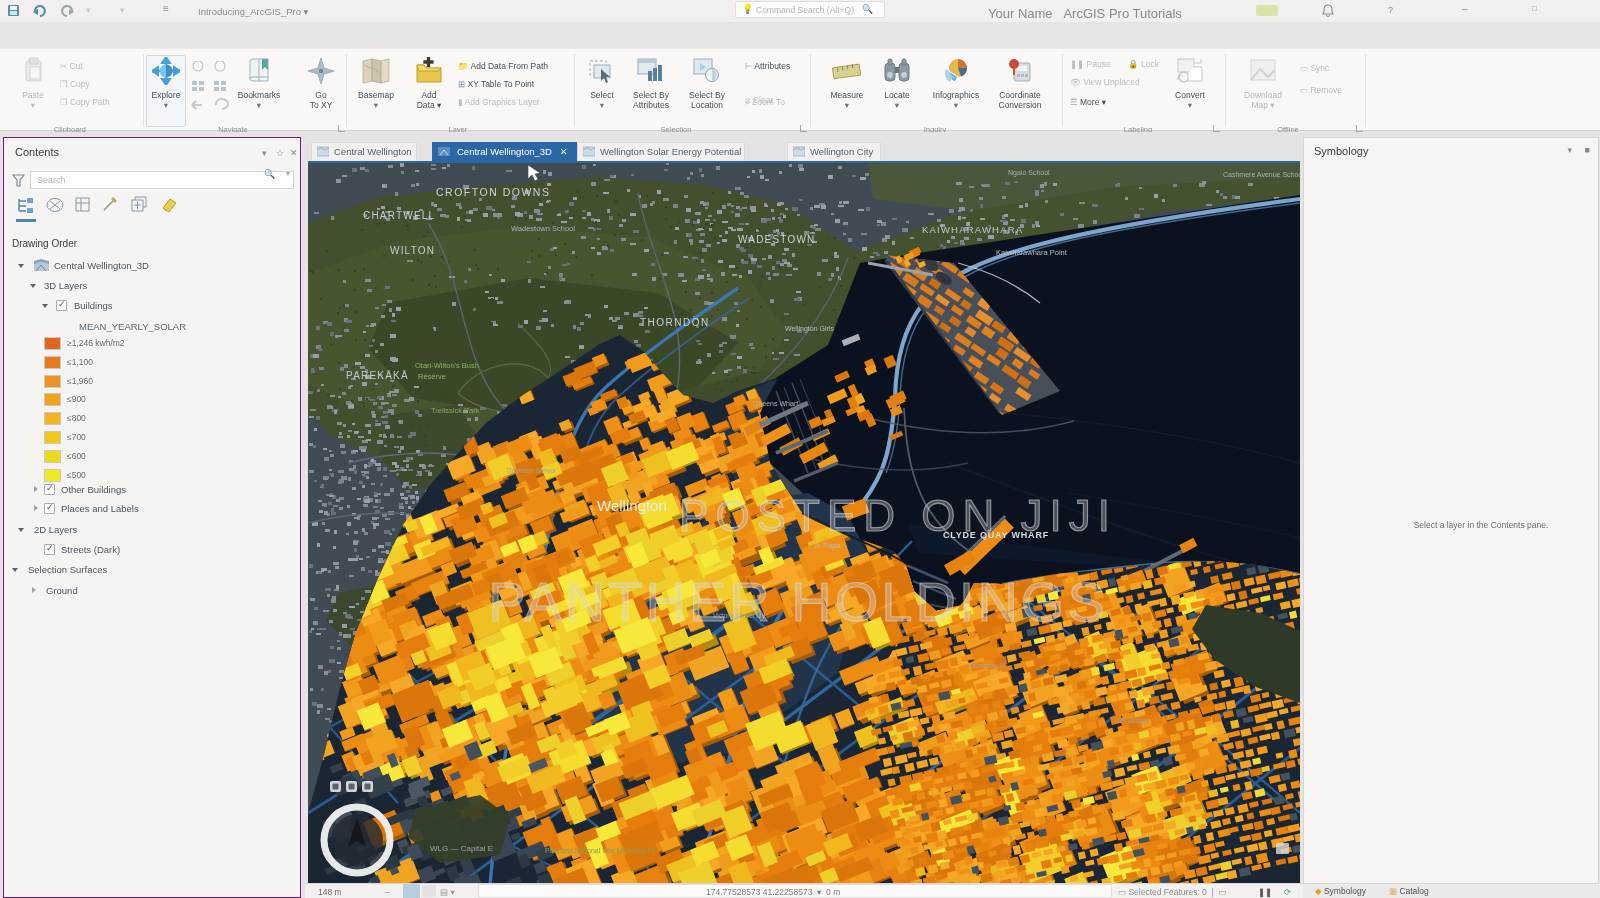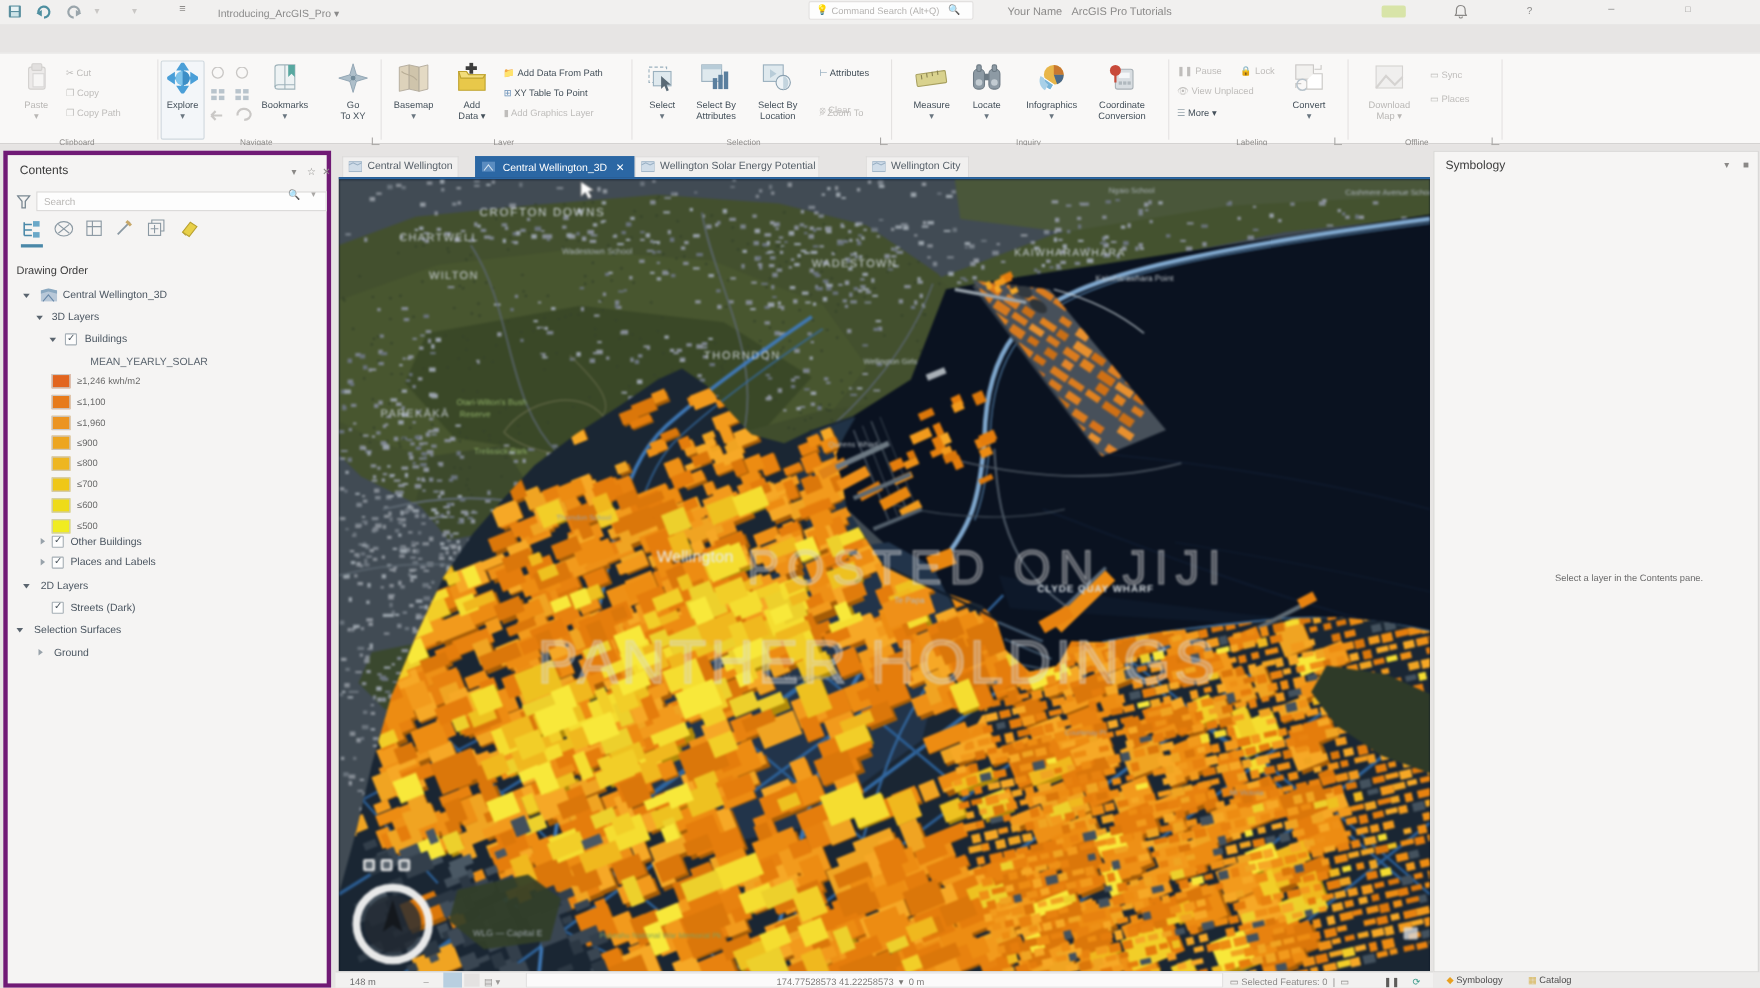--- a/index.html
+++ b/index.html
@@ -12,21 +12,21 @@
 .mtab.sel { color:#222c36; font-weight:bold; }
 #ribbon { position:absolute; left:0; top:48px; width:1600px; height:83px; background:#f9f8f7; border-top:1px solid #eceae9; border-bottom:1px solid #d5d3d2; }
 .rdiv { position:absolute; top:5px; width:1px; height:73px; background:#e4e2e1; }
 .rgl { position:absolute; top:76px; font-size:7.5px; color:#8f8d8b; text-align:center; width:90px; margin-left:-45px;}
 .rlbl { position:absolute; font-size:8.5px; color:#44505a; text-align:center; line-height:9.5px; width:70px; margin-left:-35px;}
 .rlbl.gray { color:#b9b7b5; }
 .rsm { position:absolute; font-size:8.5px; color:#44505a; white-space:nowrap;}
 .rsm.gray { color:#bfbdbb; }
 .launcher { position:absolute; top:76px; width:7px; height:7px; border-left:1px solid #a9a7a5; border-bottom:1px solid #a9a7a5; }
 #content { position:absolute; left:0; top:132px; width:1600px; height:766px; background:#e6e4e3; }
-#leftpanel { position:absolute; left:3px; top:5px; width:298px; height:761px; background:#f5f4f3; border:4px solid #701a75; }
+#leftpanel { position:absolute; left:3px; top:5px; width:298px; height:761px; background:#f5f4f3; border:1px solid #701a75; }
 #lp-title { position:absolute; left:11px; top:8px; font-size:11px; color:#3c3c3c; }
 .lp-topic { position:absolute; top:10px; font-size:9px; color:#8a8886; }
 #lp-search { position:absolute; left:26px; top:33px; width:264px; height:18px; background:#fdfdfd; border:1px solid #d9d7d6; font-size:9px; color:#b9b7b5; padding:3px 4px 0 6px; }
 #lp-funnel { position:absolute; left:8px; top:36px; }
 .tree { position:absolute; font-size:9.5px; color:#4a5560; white-space:nowrap; }
 .legtxt { position:absolute; font-size:8.5px; color:#6a6a6a; white-space:nowrap; }
 .sw { position:absolute; left:40px; width:17px; height:13px; border:1px solid #cac8c6;}
 .cb { position:absolute; width:11px; height:11px; background:#fdfdfd; border:1px solid #a5aeb5; border-radius:1px;}
 .cb:after { content:"\2713"; position:absolute; left:1px; top:-2px; font-size:9px; color:#4a545c; }
 .expo { position:absolute; width:0; height:0; border-left:3.5px solid transparent; border-right:3.5px solid transparent; border-top:4.5px solid #5a646e; }
@@ -65,21 +65,21 @@
         <path d="M14 8 L9 5 L9 11 Z" fill="#9aa5ab"></path>
       </svg>
   <span style="position:absolute;left:86px;top:5px;color:#c9c7c5;font-size:9px;">▾</span>
   <span style="position:absolute;left:120px;top:5px;color:#c9c7c5;font-size:9px;">▾</span>
   <span style="position:absolute;left:163px;top:3px;color:#8d8b89;font-size:10px;">≡</span>
   <span style="position:absolute;left:198px;top:6px;font-size:9.5px;color:#8a8a8a;">Introducing_ArcGIS_Pro ▾</span>
   <div style="position:absolute;left:735px;top:1px;width:150px;height:17px;background:#fdfdfd;border:1px solid #e2e0df;border-radius:2px;"></div>
   <span style="position:absolute;left:742px;top:4px;font-size:9px;color:#b9b7b5;">💡</span>
   <span style="position:absolute;left:756px;top:5px;font-size:8.5px;color:#b5b3b1;">Command Search (Alt+Q)</span>
   <span style="position:absolute;left:862px;top:4px;font-size:9px;color:#a9a7a5;">🔍</span>
-  <span style="position:absolute;left:916px;top:6px;font-size:10px;color:#8b8a89;">Your Name &nbsp;&nbsp;ArcGIS Pro Tutorials</span>
+  <span style="position:absolute;left:988px;top:6px;font-size:13px;color:#8b8a89;">Your Name &nbsp;&nbsp;ArcGIS Pro Tutorials</span>
   <div style="position:absolute;left:1256px;top:5px;width:22px;height:11px;background:#d8e4a8;border-radius:2px;"></div>
   <svg class="ic" style="left:1322px;top:4px;" width="12" height="13">
         <path d="M6 1 C3.2 1 2 3 2 5.5 L2 8 L1 10 L11 10 L10 8 L10 5.5 C10 3 8.8 1 6 1 Z" fill="none" stroke="#8a8886" stroke-width="1.1"></path>
         <path d="M4.5 11 A1.5 1.5 0 0 0 7.5 11" fill="none" stroke="#8a8886" stroke-width="1"></path>
       </svg>
   <span style="position:absolute;left:1388px;top:5px;font-size:9px;color:#8b8a89;">?</span>
   <span style="position:absolute;left:1462px;top:3px;font-size:10px;color:#8b8a89;">–</span>
   <span style="position:absolute;left:1532px;top:4px;font-size:8px;color:#8b8a89;">□</span>
 </div>
 
@@ -256,21 +256,21 @@
         <circle cx="8" cy="20" r="5" fill="none" stroke="#b9c4cc" stroke-width="1.4"></circle>
         <path d="M18 10 L26 10 L26 24 L12 24 L12 16" fill="#fff" stroke="#c9c7c5"></path>
       </svg>
 <div class="rlbl" style="left:1190px;top:42px;">Convert<br><span style="color:#6a7680">▾</span></div>
 <svg class="ic" style="left:1248px;top:8px;" width="30" height="28">
         <rect x="3" y="3" width="24" height="20" fill="#f0efee" stroke="#d5d3d1"></rect>
         <path d="M3 23 L12 12 L20 20 L27 13" stroke="#d5d3d1" fill="none" stroke-width="2"></path>
       </svg>
 <div class="rlbl gray" style="left:1263px;top:42px;">Download<br>Map ▾</div>
 <span class="rsm gray" style="left:1300px;top:14px;">▭ Sync</span>
-<span class="rsm gray" style="left:1300px;top:36px;">▭ Places</span>
+<span class="rsm gray" style="left:1300px;top:36px;">▭ Remove</span>
     </div>
 <div id="content">
 <div id="leftpanel">
         <div id="lp-title">Contents</div>
 <span class="lp-topic" style="left:258px;">▾</span>
         <span class="lp-topic" style="left:272px;">☆</span>
         <span class="lp-topic" style="left:286px;">✕</span>
 <svg id="lp-funnel" width="13" height="13">
           <path d="M1 1 L12 1 L8 6 L8 12 L5 12 L5 6 Z" fill="none" stroke="#7a8892" stroke-width="1.2"></path>
         </svg>

